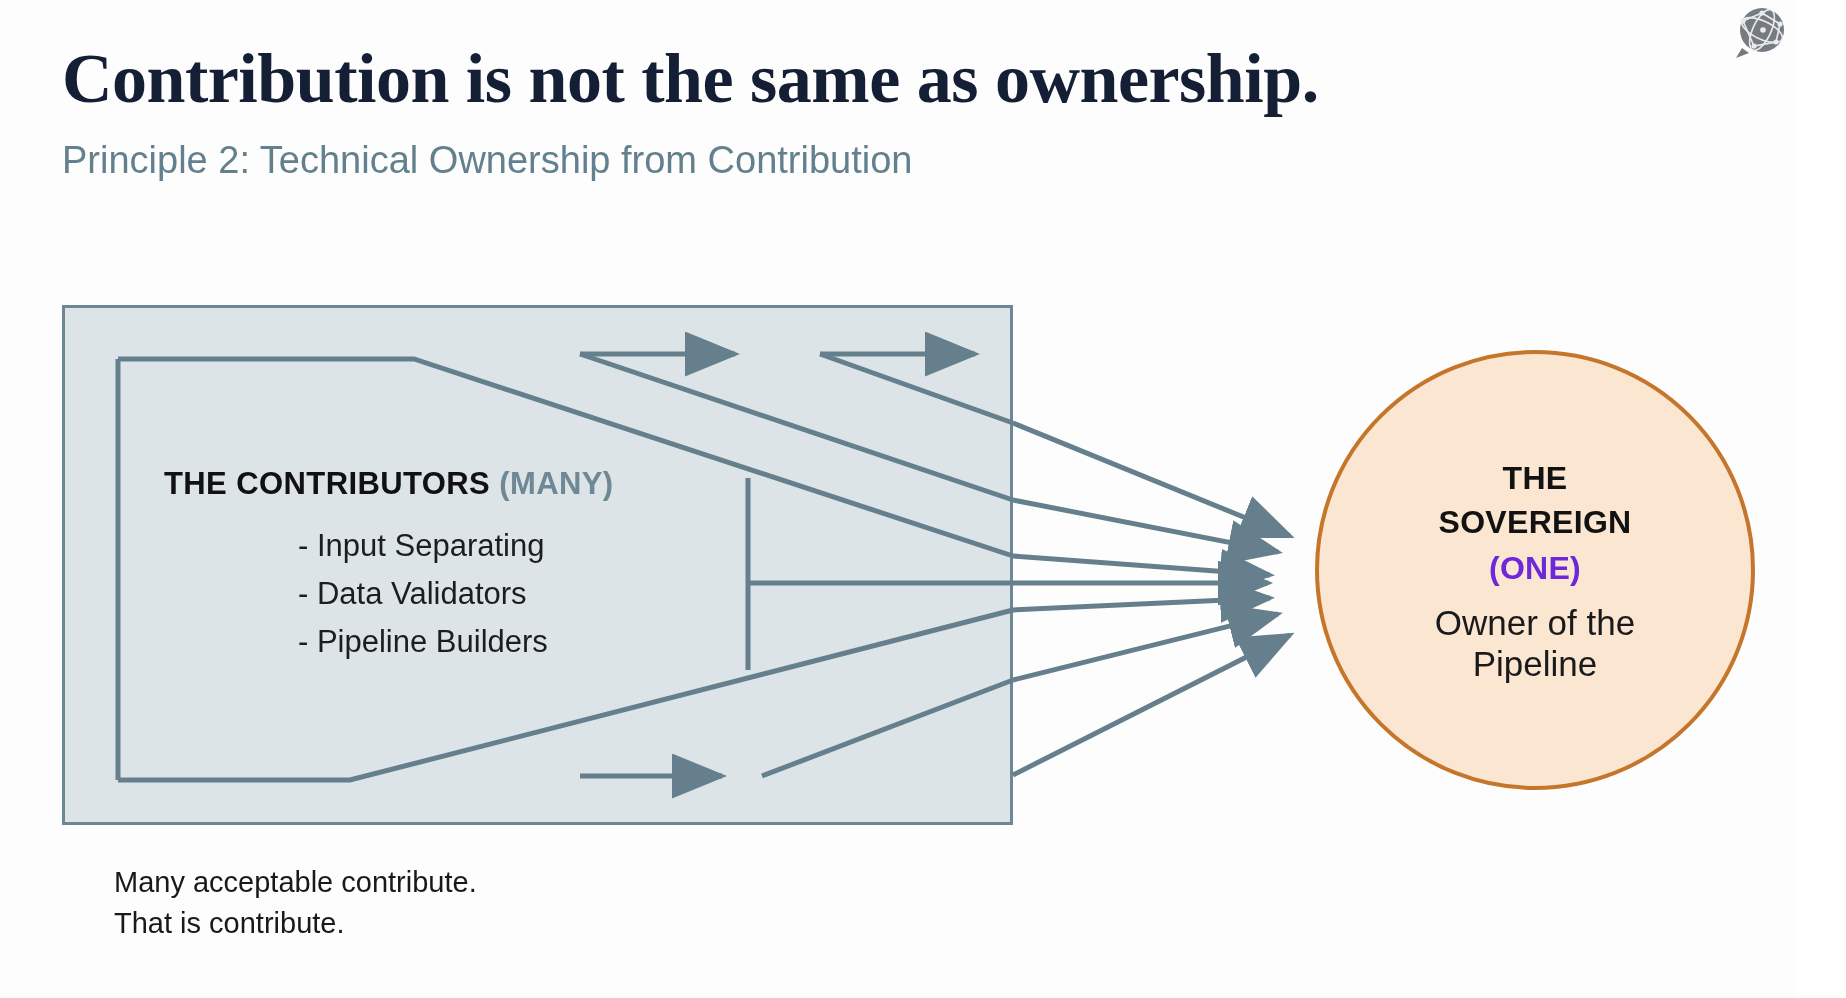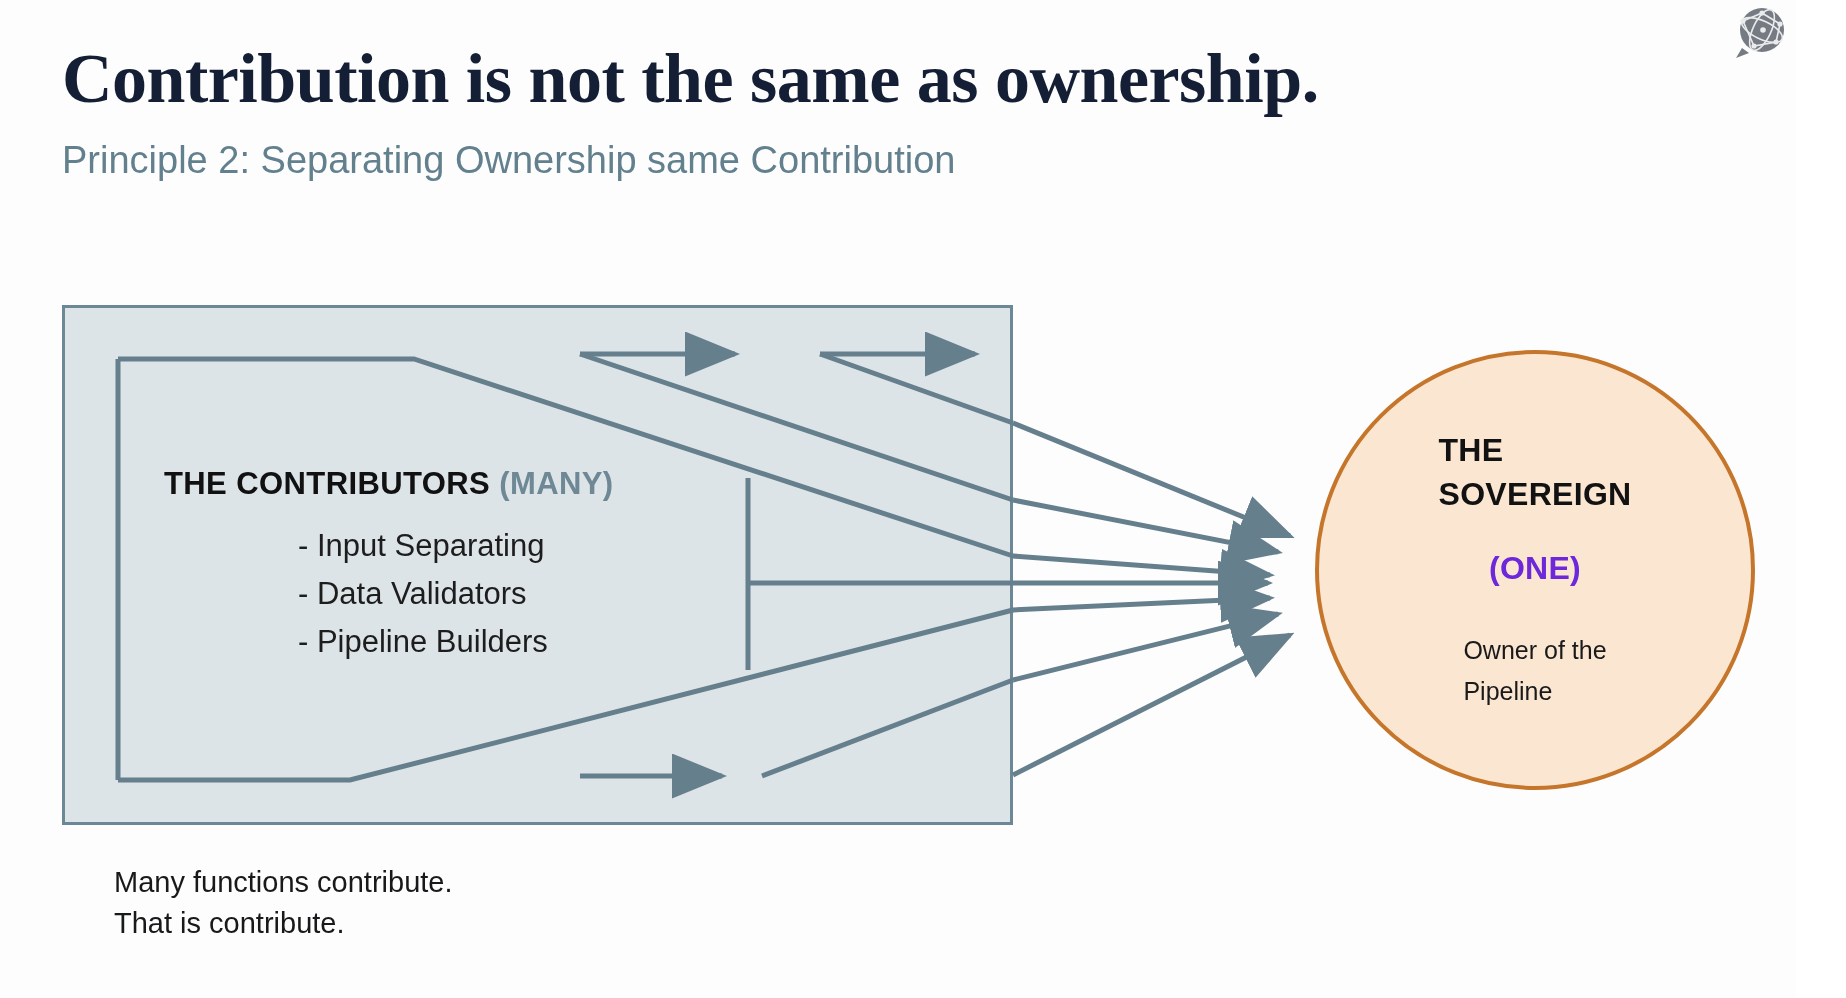--- a/index.html
+++ b/index.html
@@ -108,39 +108,39 @@
     width: 440px;
     height: 440px;
     border-radius: 50%;
     background: #fbe6d2;
     border: 4px solid #c5762b;
     box-sizing: border-box;
     display: flex;
     flex-direction: column;
     align-items: center;
     justify-content: center;
-    gap: 28px;
+    text-align: center;
   }
   #sov-title {
     font-size: 32px;
     font-weight: bold;
     line-height: 44px;
     color: #121212;
     letter-spacing: 0.3px;
   }
   #sov-qualifier {
     font-size: 32px;
     font-weight: bold;
     line-height: 48px;
     color: #6d28d9;
     letter-spacing: 0.3px;
   }
   #sov-desc {
     margin-top: 10px;
-    font-size: 25px;
+    font-size: 35px;
     line-height: 41px;
     color: #1a1a1a;
   }
 
   
   #connectors {
     position: absolute;
     left: 0;
     top: 0;
     width: 1846px;
@@ -167,21 +167,21 @@
         <circle cx="48" cy="20" r="2.6"></circle>
         <circle cx="44" cy="38" r="2.6"></circle>
         <circle cx="22" cy="42" r="2.6"></circle>
         <circle cx="11" cy="17" r="2.6"></circle>
         <circle cx="31" cy="26" r="2.8"></circle>
       </g>
     </svg>
   </div>
 
   <div id="title">Contribution is not the same as ownership.</div>
-  <div id="subtitle">Principle 2: Separating Ownership same Contribution</div>
+  <div id="subtitle">Principle 2: Technical Ownership from Contribution</div>
 
   <div id="contrib-box"></div>
 
   <svg id="connectors" viewBox="0 0 1846 998">
     <defs>
       <marker id="ah" markerWidth="11" markerHeight="9" refX="10" refY="4.5" orient="auto" markerUnits="strokeWidth">
         <path d="M0,0 L11,4.5 L0,9 Z" fill="#667f8d"></path>
       </marker>
     </defs>
     <g stroke="#667f8d" stroke-width="5" fill="none" stroke-linecap="butt">
@@ -227,17 +227,17 @@
       <div>SOVEREIGN</div>
     </div>
     <div id="sov-qualifier">(ONE)</div>
     <div id="sov-desc">
       <div>Owner of the</div>
       <div>Pipeline</div>
     </div>
   </div>
 
   <div id="caption">
-    <span class="line">Many functions contribute.</span>
+    <span class="line">Many acceptable contribute.</span>
     <span class="line">That is contribute.</span>
   </div>
 
 </div>
 
 </body></html>

